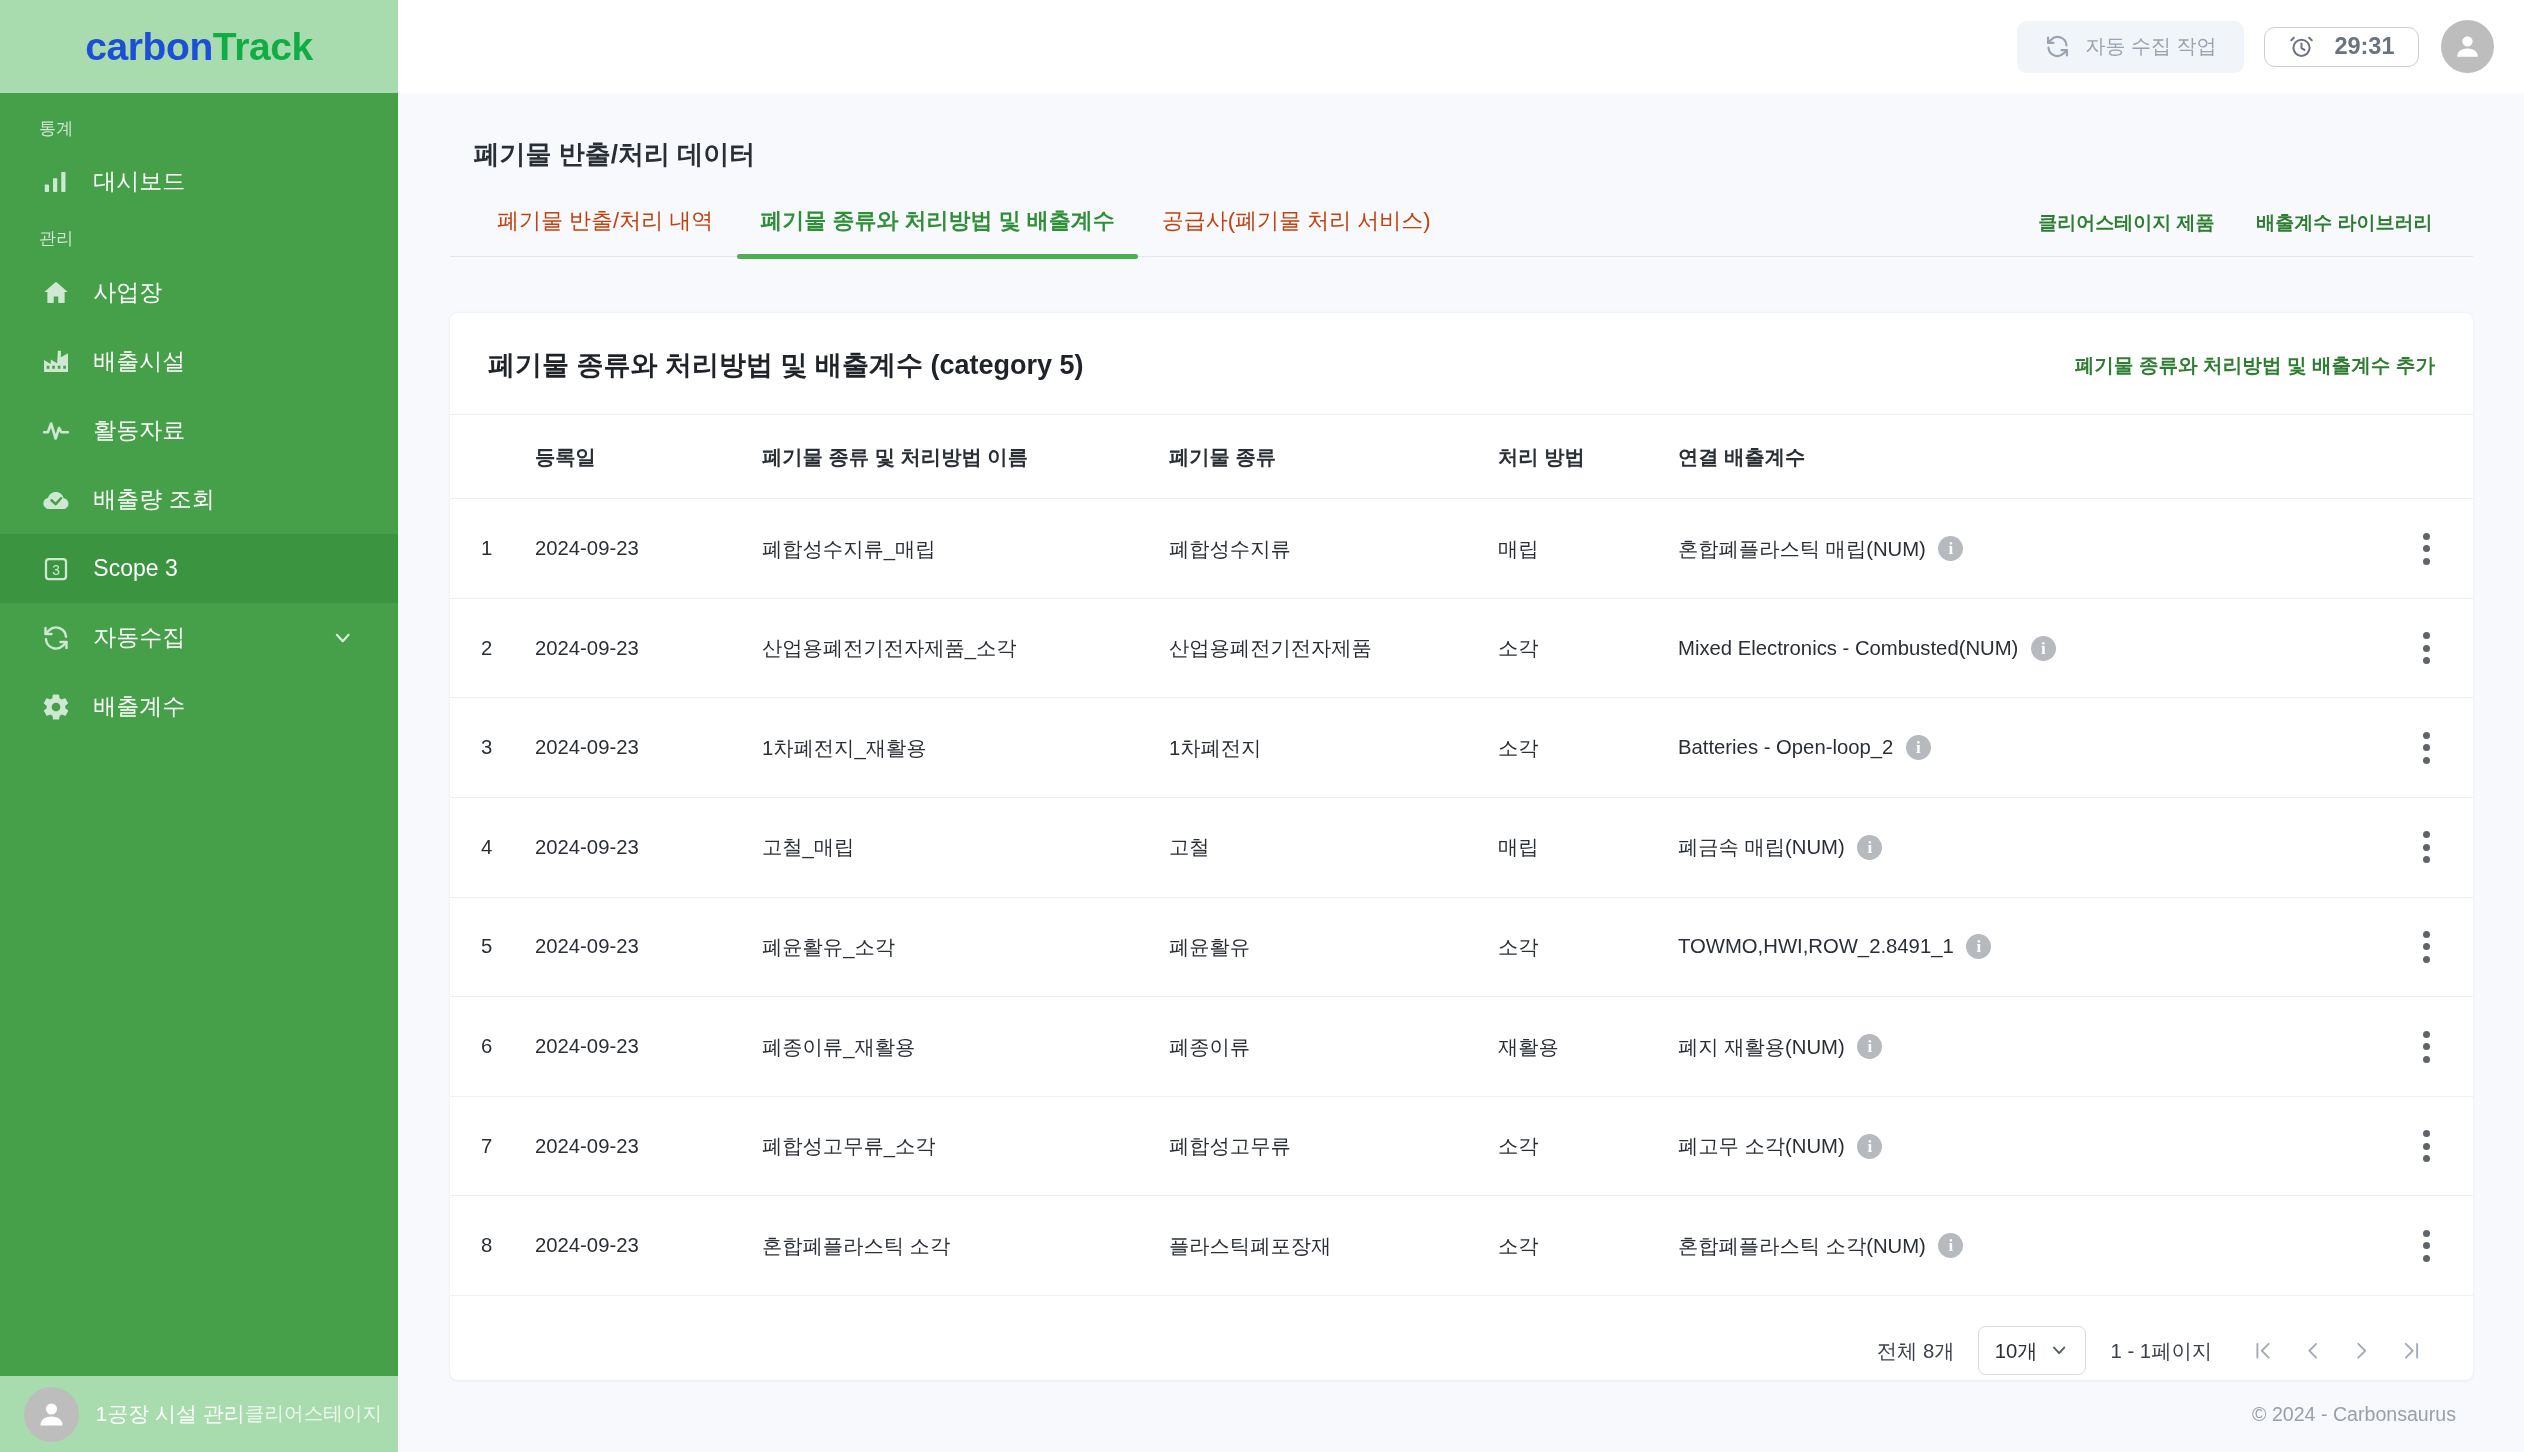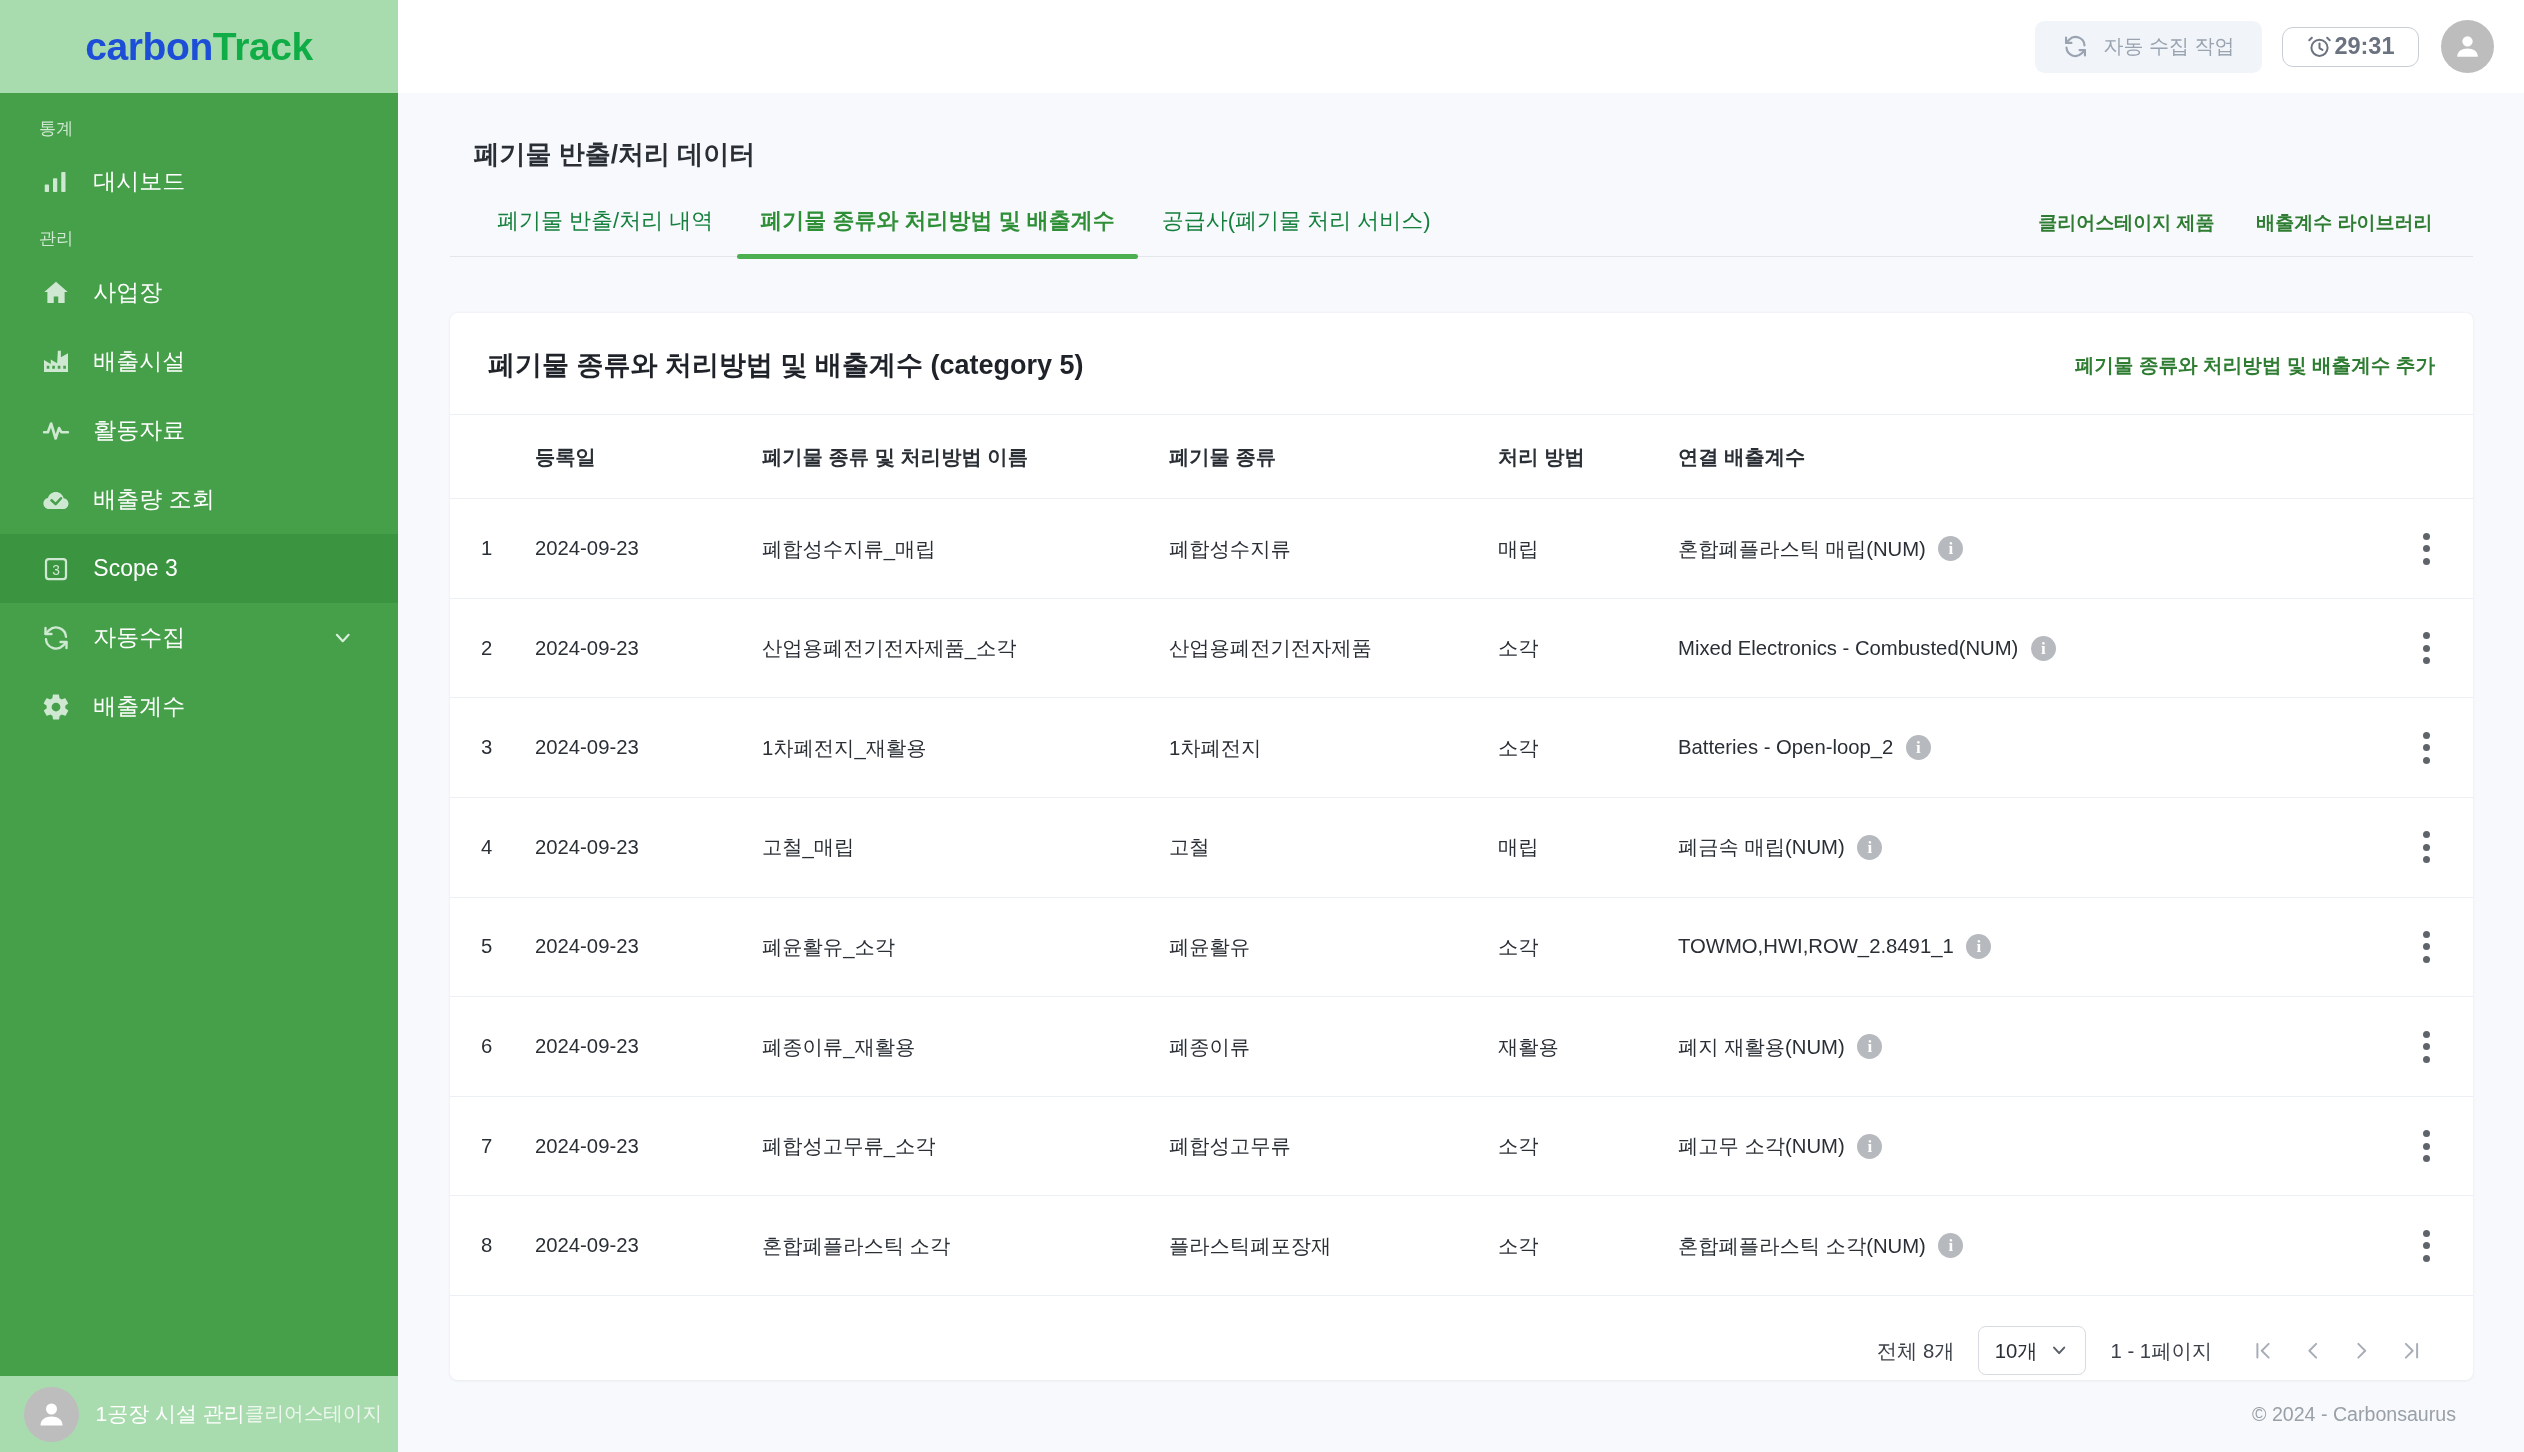--- a/index.html
+++ b/index.html
@@ -140,21 +140,21 @@
     font-size: 20px;
     font-family: inherit;
     cursor: pointer;
     margin-right: 20.3px;
   }
   .auto-collect-btn svg { width: 27px; height: 27px; display: block; }
 
   .timer-btn {
     display: flex;
     align-items: center;
-    gap: 1px;
+    gap: 19px;
     background: #ffffff;
     border: 1.6px solid #c9ced6;
     border-radius: 11px;
     height: 40px;
     padding: 0 23.5px;
     color: #6b7280;
     font-size: 23.5px;
     font-weight: 700;
     font-family: inherit;
     cursor: pointer;
@@ -191,21 +191,21 @@
     display: flex;
     align-items: flex-end;
     justify-content: space-between;
     border-bottom: 1.6px solid #e3e7ec;
     margin-top: 34px;
     padding: 0 23.5px;
   }
   .tabs-left { display: flex; align-items: flex-end; gap: 0; }
   .tab {
     font-size: 22px;
-    color: #15803d;
+    color: #c2410c;
     padding: 0 23.5px 20.3px 23.5px;
     cursor: pointer;
     white-space: nowrap;
     position: relative;
     background: none; border: none;
     font-family: inherit;
   }
   .tab.active {
     color: #2f8f37;
     font-weight: 700;

